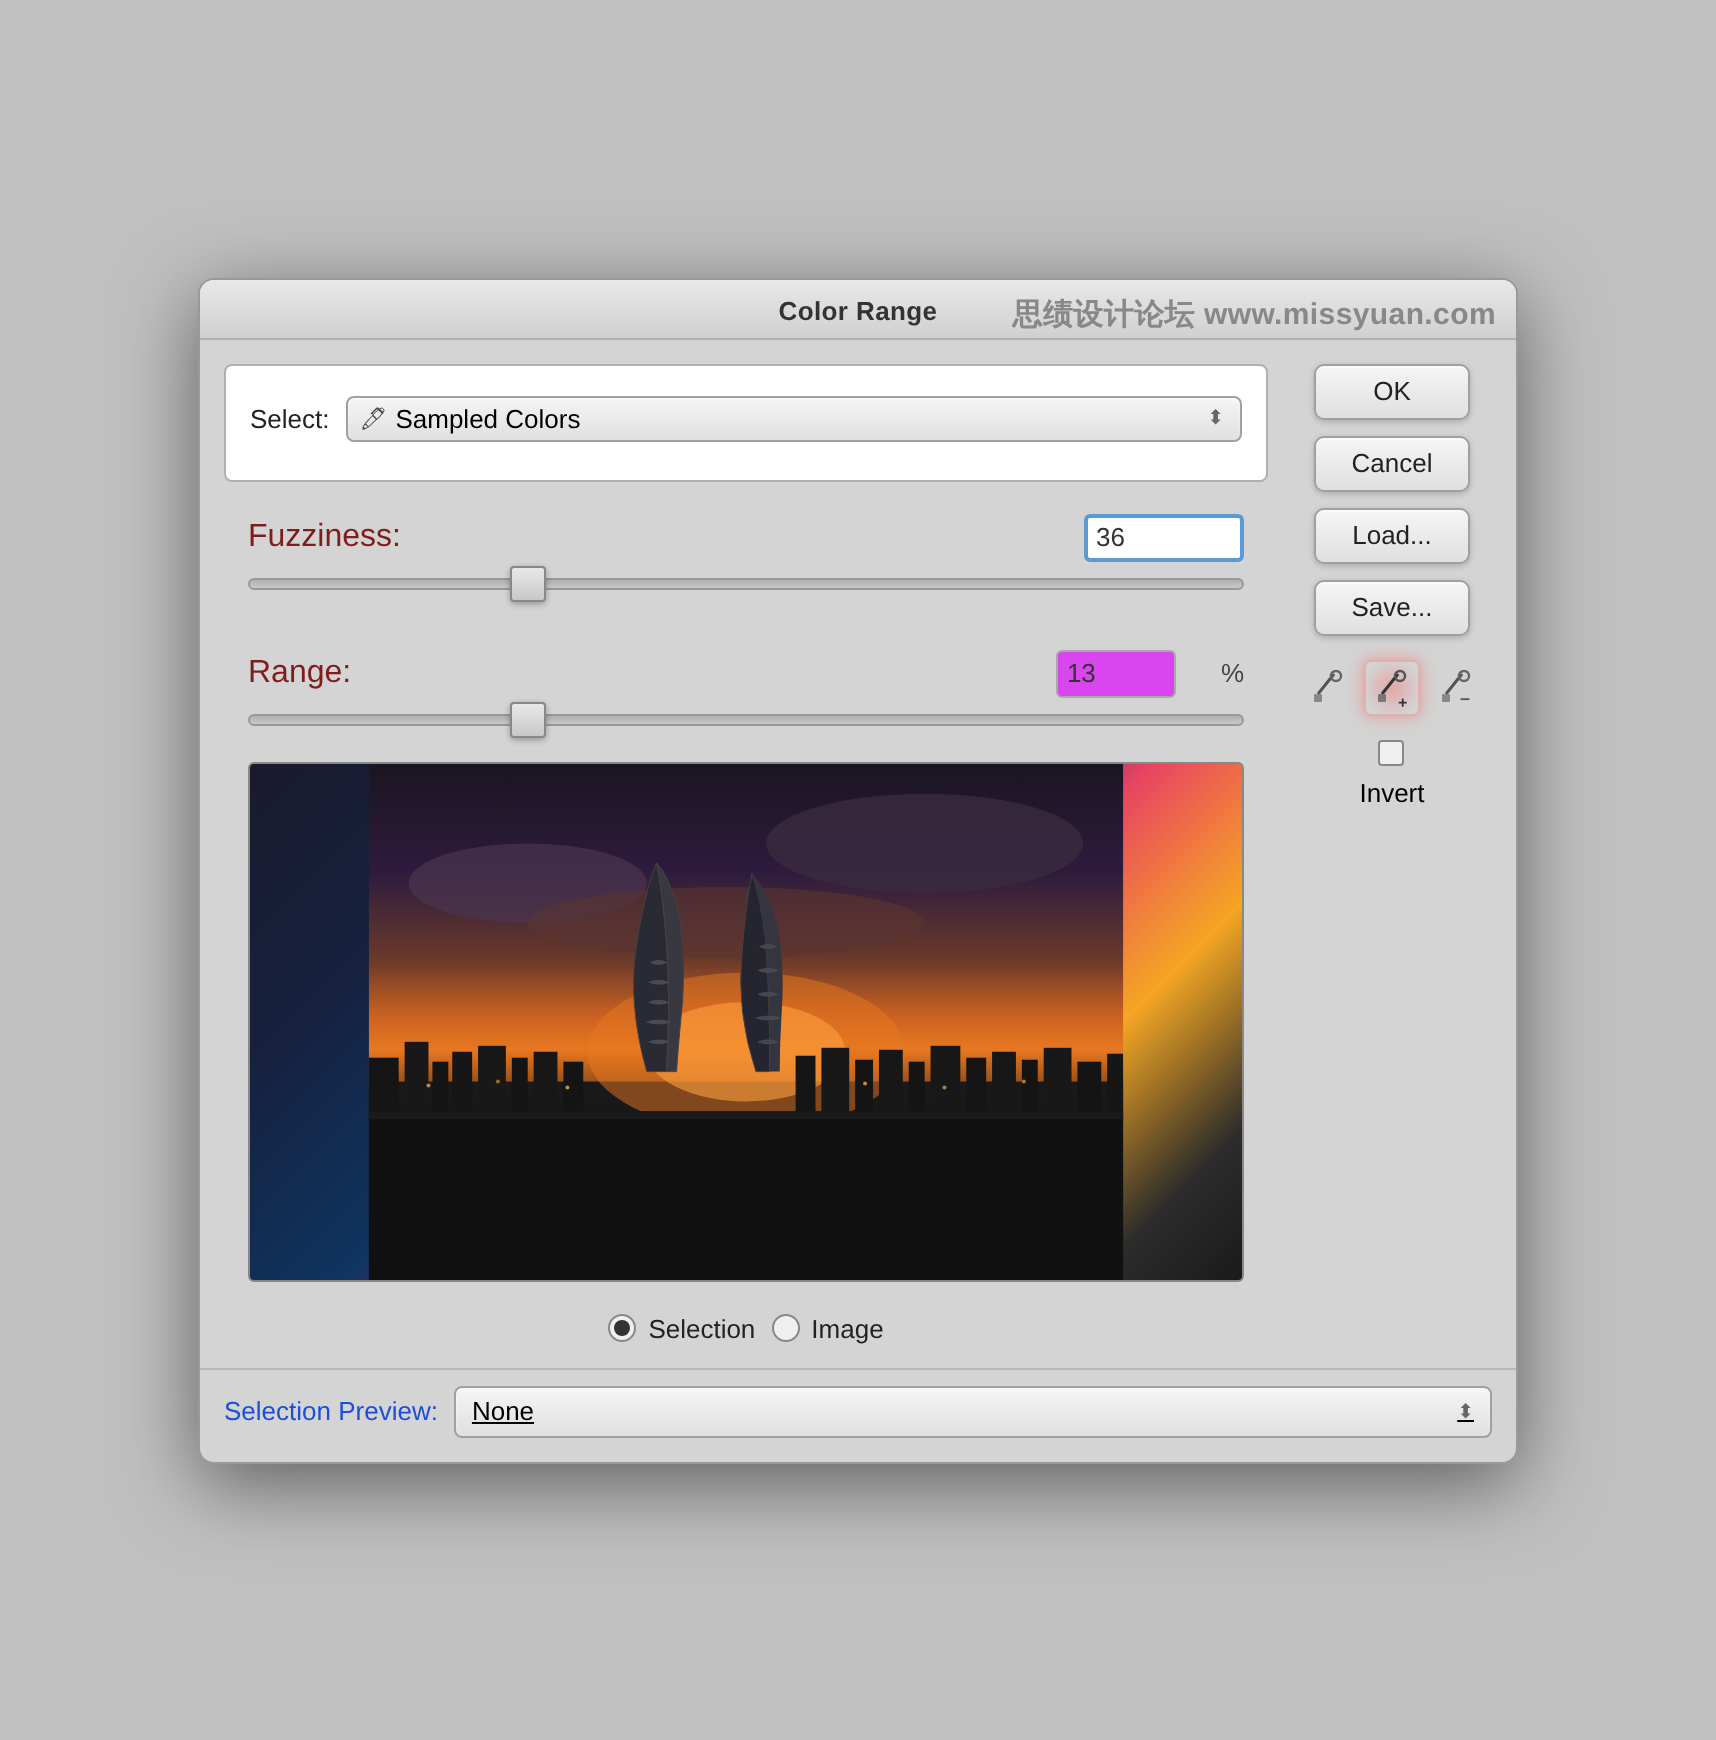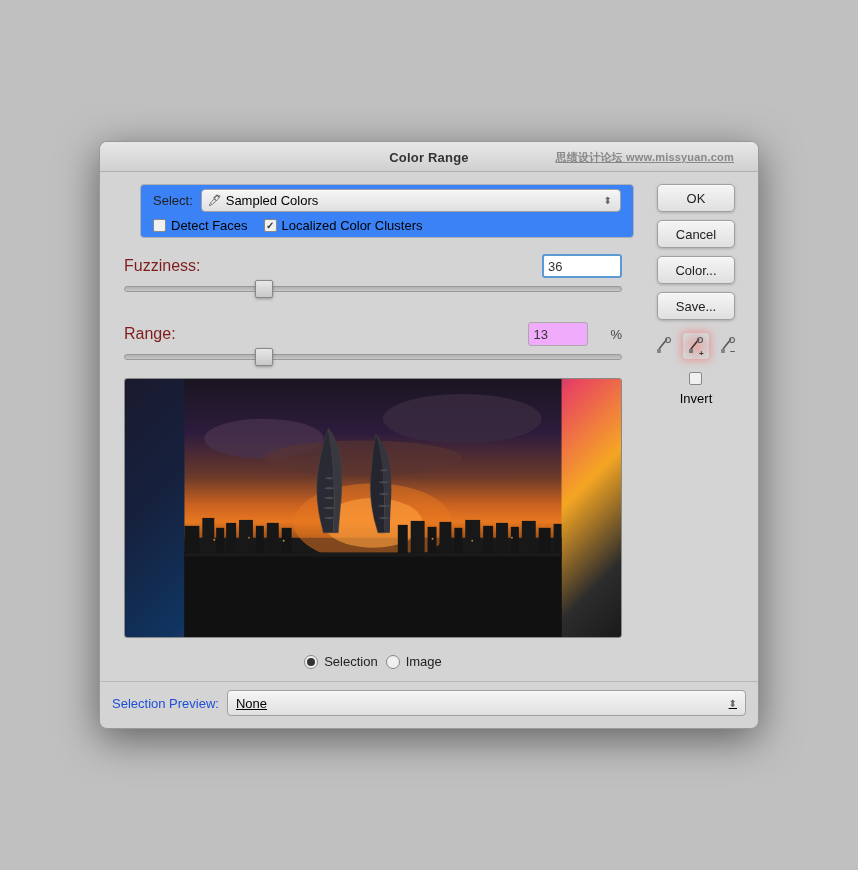--- a/index.html
+++ b/index.html
@@ -30,24 +30,23 @@
       font-size: 13px;
       font-weight: 600;
       color: #333;
       border-bottom: 1px solid #b0b0b0;
       letter-spacing: 0.2px;
     }
 
     .watermark {
       position: absolute;
       top: 8px;
-      right: 24px;
-      font-size: 11px;
+      right: 10px;
+      font-size: 15px;
       color: #888;
-      text-decoration: underline;
     }
 
     .title-bar-container {
       position: relative;
     }
 
     .dialog-body {
       display: flex;
       padding: 12px;
       gap: 12px;
@@ -64,23 +63,22 @@
       width: 100px;
       display: flex;
       flex-direction: column;
       gap: 8px;
       align-items: center;
     }
 
     .section-box {
       border: 1px solid #b0b0b0;
       border-radius: 4px;
-      padding: 4px 12px;
-      background: #3b82f6;
-      margin-left: 28px;
+      padding: 15px 12px;
+      background: #ffffff;
     }
 
     .select-row {
       display: flex;
       align-items: center;
       gap: 8px;
       margin-bottom: 4px;
     }
 
     .select-label {
@@ -179,21 +177,21 @@
       font-size: 13px;
       color: #333;
       margin-left: auto;
     }
 
     .range-number-input {
       width: 60px;
       height: 24px;
       border: 1px solid #aaa;
       border-radius: 3px;
-      background: #f0abfc;
+      background: #d946ef;
       text-align: left;
       padding: 0 4px;
       font-size: 13px;
       color: #333;
       margin-left: auto;
     }
 
     .percent-label {
       font-size: 13px;
       color: #444;
@@ -395,30 +393,20 @@
           <span class="select-label">Select:</span>
           <div class="select-dropdown">
             <div class="select-dropdown-inner">
               <span class="eyedropper-icon-small">🖊</span>
               <span>Sampled Colors</span>
             </div>
             <span class="dropdown-arrow">⬍</span>
           </div>
         </div>
 
-        <div class="checkboxes-row">
-          <div class="checkbox-item">
-            <div class="checkbox"></div>
-            <span>Detect Faces</span>
-          </div>
-          <div class="checkbox-item">
-            <div class="checkbox checked"></div>
-            <span>Localized Color Clusters</span>
-          </div>
-        </div>
       </div>
 
       <div class="fuzziness-section">
         <div class="fuzziness-row">
           <span class="field-label">Fuzziness:</span>
           <input type="text" class="number-input" value="36" style="">
         </div>
         <div class="slider-track">
           <div class="slider-thumb" style="left: 28%"></div>
         </div>
@@ -526,21 +514,21 @@
           <div class="radio-circle"></div>
           <span class="radio-label">Image</span>
         </div>
       </div>
 
     </div>
 
     <div class="right-panel">
       <button class="dialog-button">OK</button>
       <button class="dialog-button">Cancel</button>
-      <button class="dialog-button">Color...</button>
+      <button class="dialog-button">Load...</button>
       <button class="dialog-button">Save...</button>
 
       <div class="eyedropper-tools">
         <div class="eyedropper-btn" title="Eyedropper">
           <svg width="18" height="18" viewBox="0 0 18 18">
             <line x1="12" y1="2" x2="4" y2="12" stroke="#555" stroke-width="1.5"></line>
             <rect x="2" y="12" width="4" height="4" rx="0.5" fill="#888"></rect>
             <circle cx="13" cy="3" r="2.5" fill="none" stroke="#666" stroke-width="1.2"></circle>
           </svg>
         </div>

